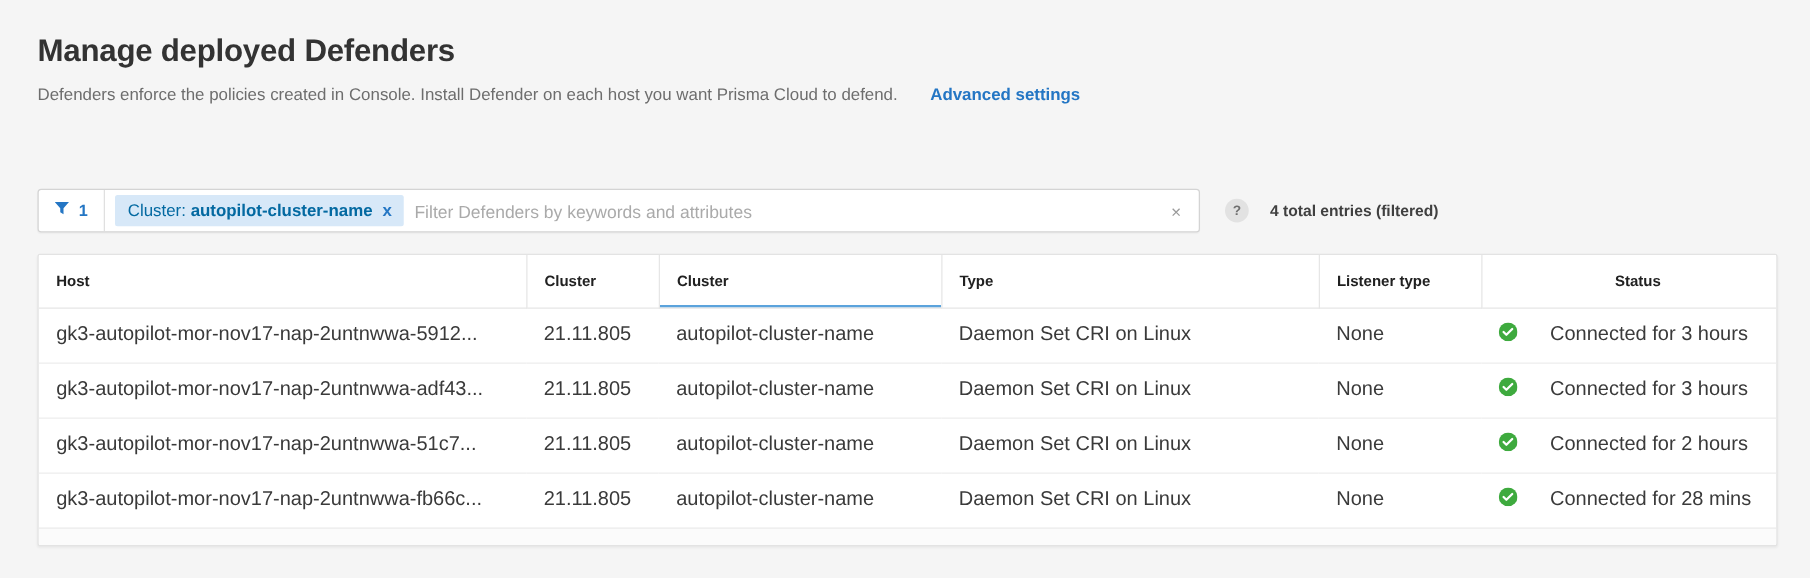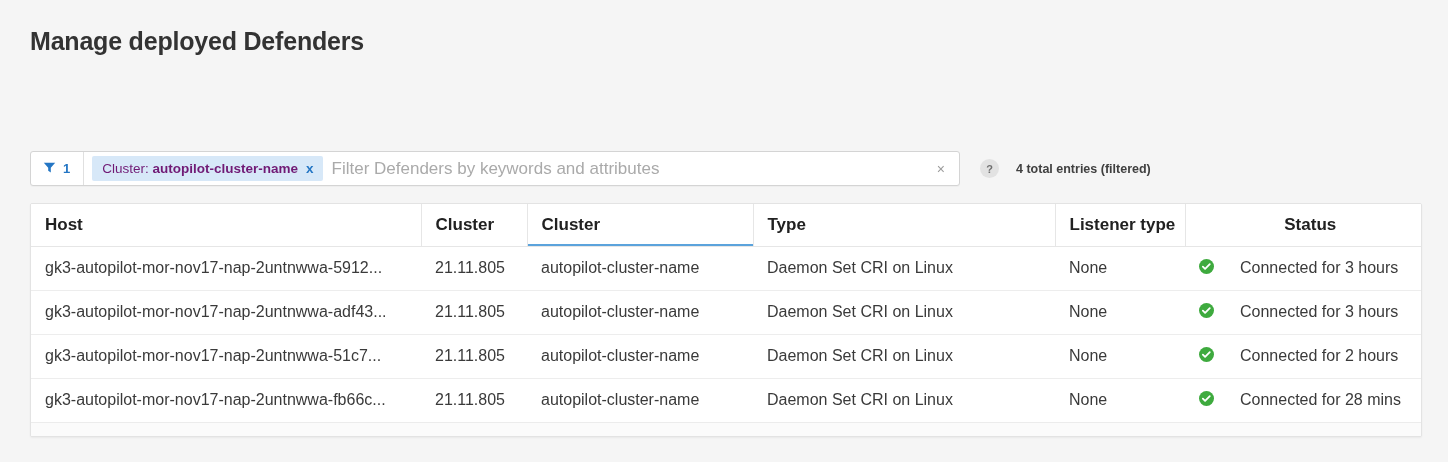--- a/index.html
+++ b/index.html
@@ -96,39 +96,39 @@
     background: #d7e8f8;
     margin: 4px 0 4px 8px;
     padding: 0 9px 0 10px;
     border-radius: 2px;
     white-space: nowrap;
     cursor: default;
   }
 
   .chip-label {
     font-size: 13.5px;
-    color: #701a75;
+    color: #0369a1;
   }
   .chip-label b { font-weight: bold; }
 
   .chip-x {
     font-size: 13.5px;
     font-weight: bold;
     color: #2476c4;
     cursor: pointer;
     line-height: 1;
   }
 
   .filter-input {
     flex: 1;
     border: none;
     outline: none;
     background: transparent;
     font-family: "Liberation Sans", sans-serif;
-    font-size: 17px;
+    font-size: 14px;
     color: #333;
     padding: 0 10px 0 9px;
     min-width: 0;
   }
   .filter-input::placeholder { color: #aaaaaa; }
 
   .filter-clear {
     display: flex;
     align-items: center;
     padding: 0 14px 0 6px;
@@ -176,21 +176,21 @@
   }
 
   table {
     width: 100%;
     border-collapse: collapse;
     table-layout: fixed;
   }
 
   thead th {
     text-align: left;
-    font-size: 17px;
+    font-size: 12px;
     font-weight: bold;
     color: #212121;
     height: 42px;
     padding: 0 0 0 14px;
     border-bottom: 1px solid #e6e6e6;
     border-right: 1px solid #e6e6e6;
     background: #ffffff;
     vertical-align: middle;
     cursor: pointer;
     white-space: nowrap;
@@ -238,20 +238,24 @@
     border-top: 1px solid #ececec;
   }
 </style>
 </head>
 <body>
 
 <div class="page">
 
   <div class="header">
     <h1 class="page-title">Manage deployed Defenders</h1>
+    <div class="subtitle-row">
+      <span class="subtitle-text">Defenders enforce the policies created in Console. Install Defender on each host you want Prisma Cloud to defend.</span>
+      <a class="advanced-link" href="#">Advanced settings</a>
+    </div>
   </div>
 
   <div class="filterbar-wrap">
     <div class="filterbar">
 
       <div class="filter-count">
         <span class="funnel-icon">
           <svg width="13" height="13" viewBox="0 0 16 16" aria-hidden="true">
             <path d="M1 2h14l-5.4 6.2V14l-3.2-1.9V8.2z" fill="#2476c4"></path>
           </svg>

